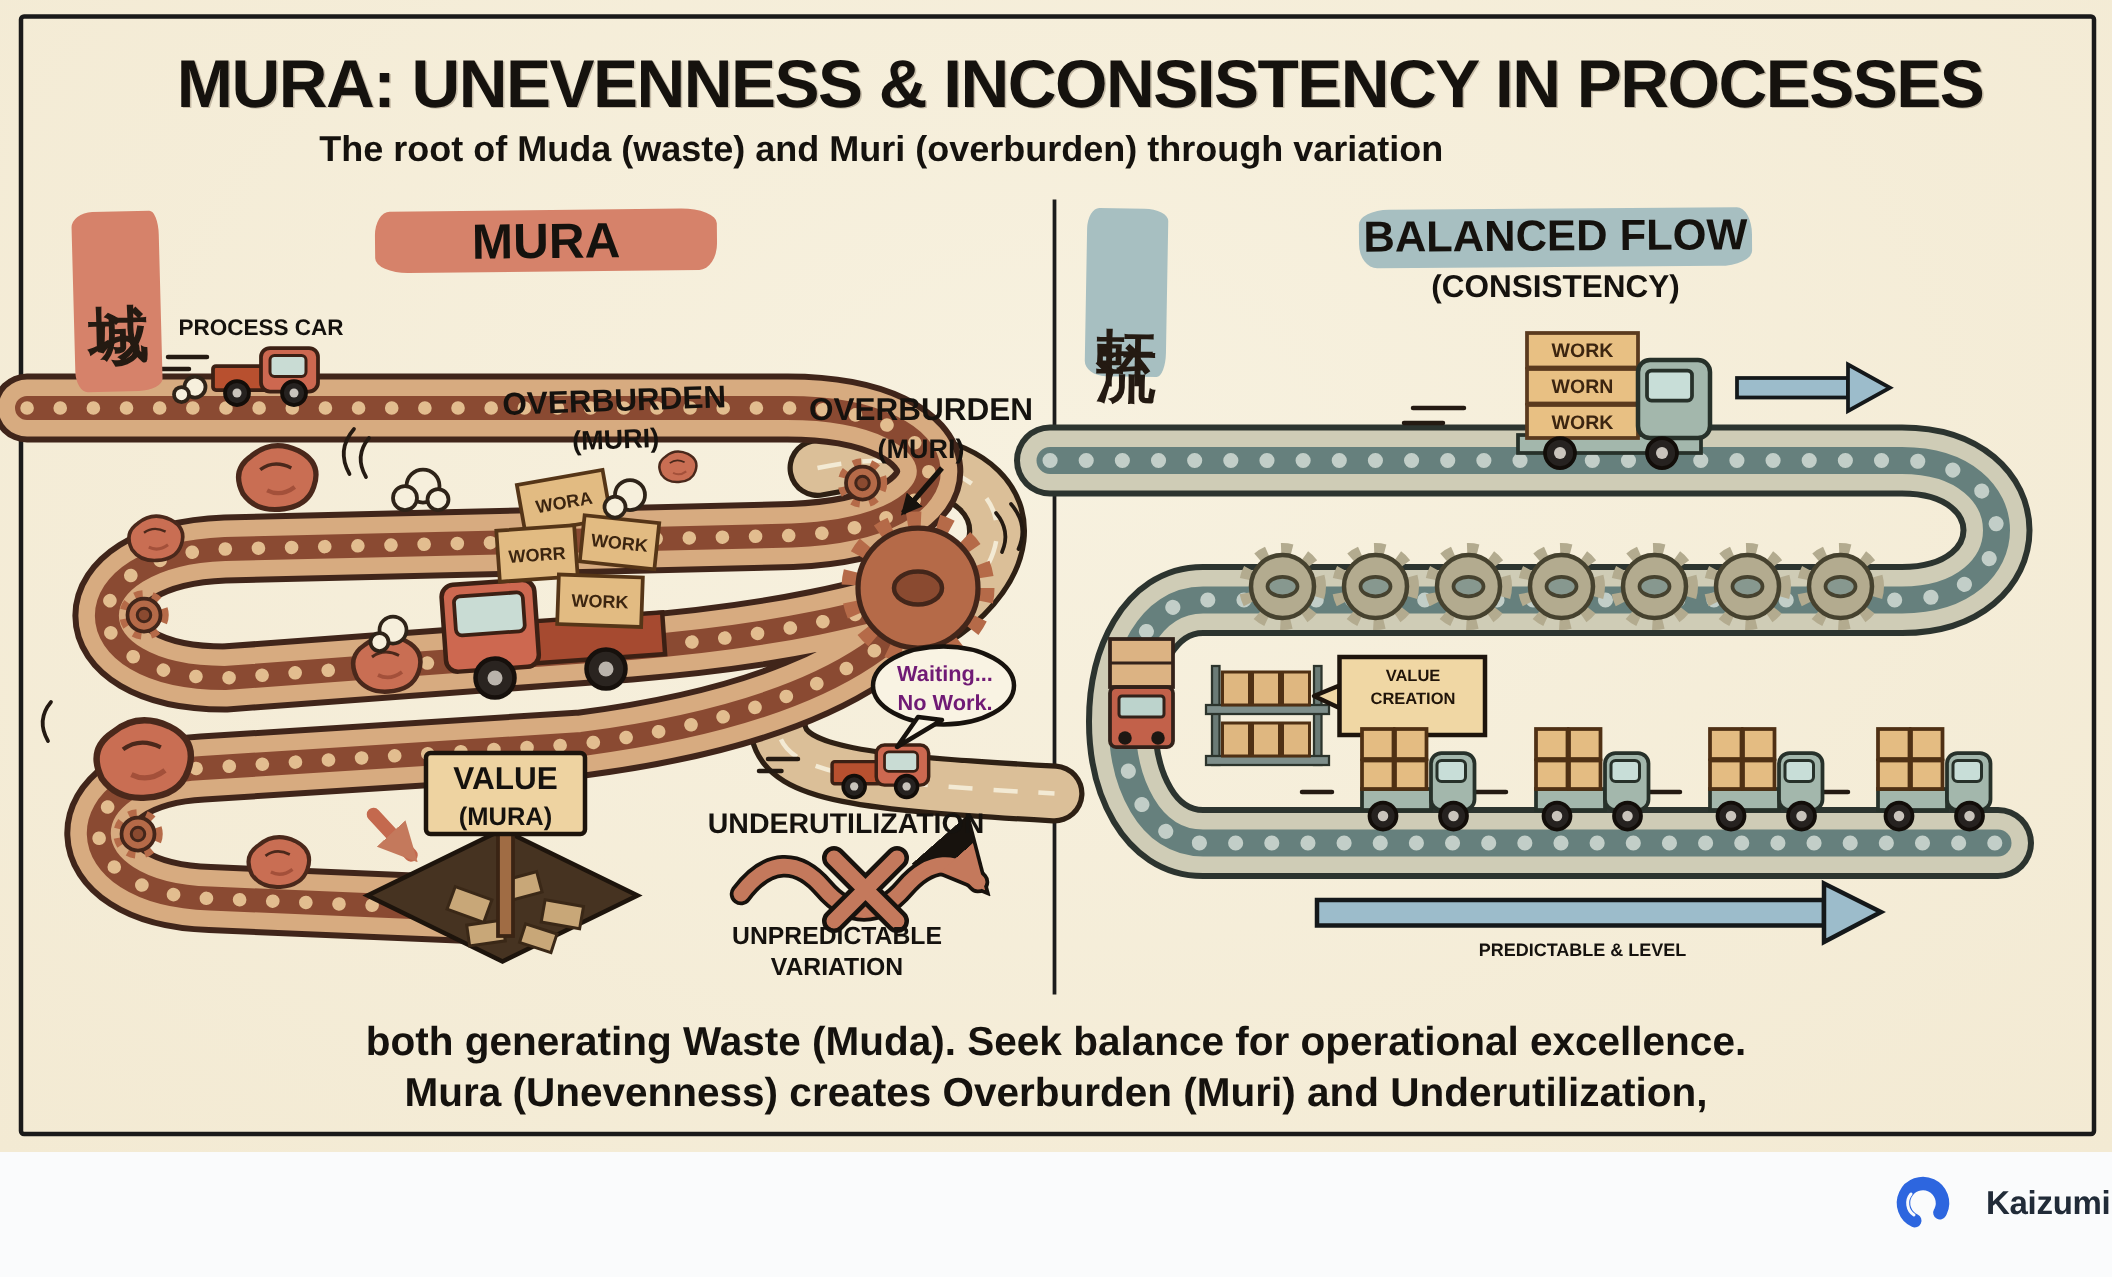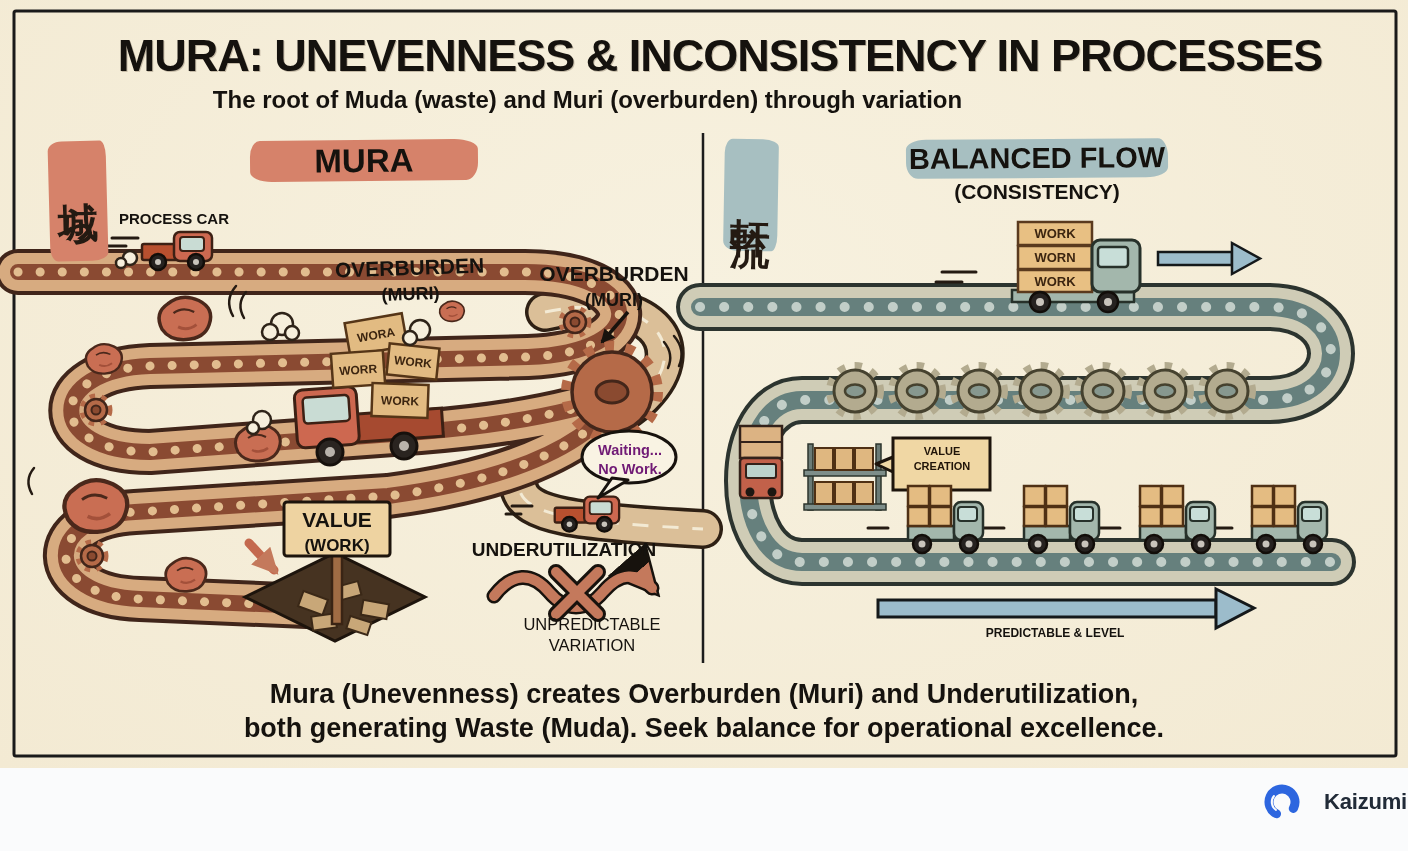--- a/index.html
+++ b/index.html
@@ -34,21 +34,21 @@
   .lbl{font-weight:800;}
   .two-line{line-height:1.18;}
   .t-process{left:104px;top:210px;width:140px;font-size:15px;}
   .t-ob1{left:312px;top:256px;width:196px;font-size:21px;font-weight:900;transform:rotate(-2deg);}
   .t-ob1 .s2,.t-ob2 .s2{font-size:18px;}
   .t-ob2{left:528px;top:262px;width:172px;font-size:21px;font-weight:900;}
   .t-muda{left:286px;top:508px;width:102px;font-size:21px;font-weight:900;line-height:1.15;}
   .t-muda .s2{font-size:17px;}
   .t-wait{left:588px;top:441px;width:84px;font-size:14.5px;font-weight:700;line-height:1.3;color:#701a75;}
   .t-under{left:466px;top:539px;width:196px;font-size:19px;font-weight:900;text-align:center;}
-  .t-var{left:512px;top:614px;width:160px;font-size:16.5px;font-weight:400;line-height:1.3;}
+  .t-var{left:478px;top:614px;width:160px;font-size:16.5px;font-weight:700;line-height:1.3;}
   .t-value{left:895px;top:444px;width:94px;font-size:11px;font-weight:900;line-height:1.35;color:#201409;}
   .t-pred{left:935px;top:626px;width:240px;font-size:12px;font-weight:900;}
   .t-note{left:0;top:677px;width:1408px;font-size:27px;font-weight:700;line-height:34px;text-align:center;}
   .t-note span{display:block;}
   .brand{position:absolute;left:1262px;top:780px;height:44px;display:flex;align-items:center;z-index:6;}
   .brand-name{font-size:22px;font-weight:800;color:#212b38;letter-spacing:-0.2px;margin-left:22px;}
 </style>
 </head>
 <body>
 
@@ -322,21 +322,21 @@
     <span class="s1">OVERBURDEN</span><br>
     <span class="s2">(MURI)</span>
   </div>
   <div class="txt center two-line t-ob2">
     <span class="s1">OVERBURDEN</span><br>
     <span class="s2">(MURI)</span>
   </div>
 
   <div class="txt center t-muda">
     <span>VALUE</span><br>
-    <span class="s2">(WORK)</span>
+    <span class="s2">(MURA)</span>
   </div>
 
   <div class="txt center t-wait">
     <span>Waiting...</span><br>
     <span>No Work.</span>
   </div>
 
   <div class="txt center t-under">UNDERUTILIZATION</div>
 
   <div class="txt center t-var">
@@ -351,22 +351,22 @@
   <div class="txt center sub-heading" style="left:906px;top:180px;width:262px;">(CONSISTENCY)</div>
 
   <div class="txt center t-value">
     <span>VALUE</span><br>
     <span>CREATION</span>
   </div>
 
   <div class="txt center t-pred">PREDICTABLE &amp; LEVEL</div>
 
   <div class="txt t-note">
+    <span>both generating Waste (Muda). Seek balance for operational excellence.</span>
     <span>Mura (Unevenness) creates Overburden (Muri) and Underutilization,</span>
-    <span>both generating Waste (Muda). Seek balance for operational excellence.</span>
   </div>
 
   <div class="brand">
     <svg width="40" height="42" viewBox="0 0 40 42">
       <circle cx="20" cy="21" r="13" fill="none" stroke="#2d66df" stroke-width="9" stroke-dasharray="62 20" stroke-linecap="round" transform="rotate(115 20 21)"></circle>
       <path d="M 14 29 A 9.5 9.5 0 0 1 12 15" fill="none" stroke="#fafbfc" stroke-width="2" stroke-linecap="round"></path>
     </svg>
     <div class="brand-name">Kaizumi</div>
   </div>
 </div>

